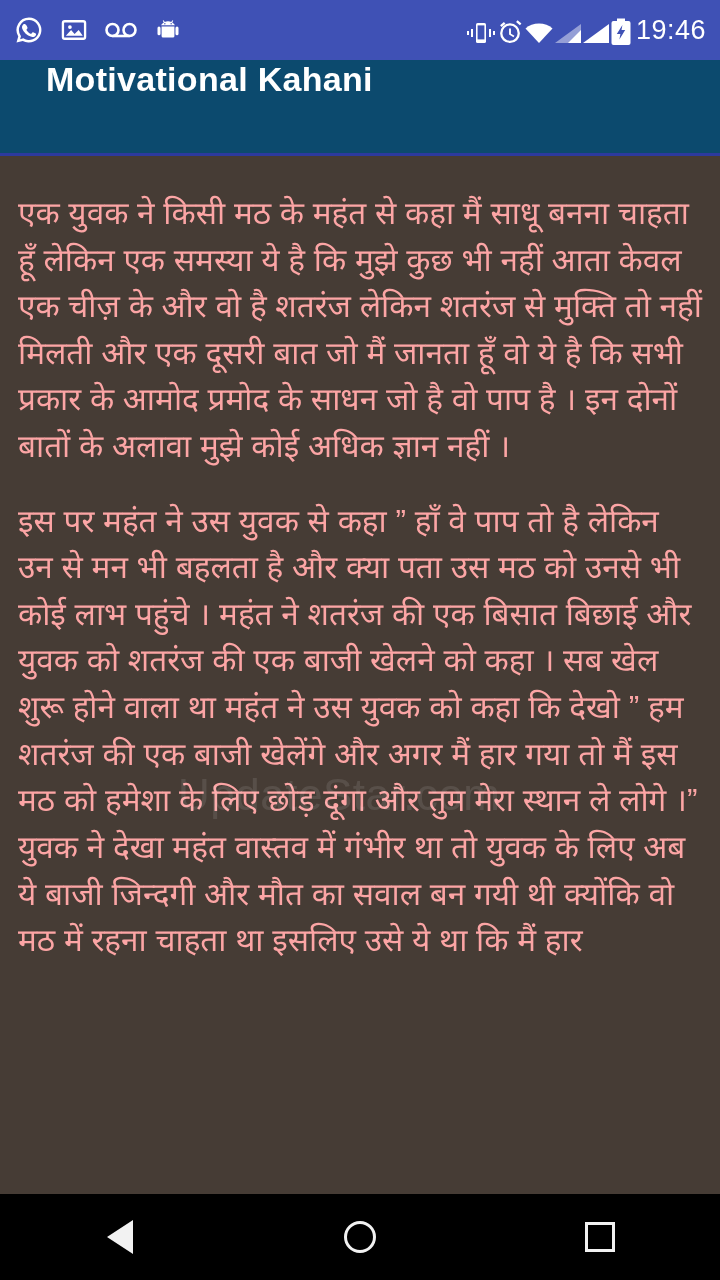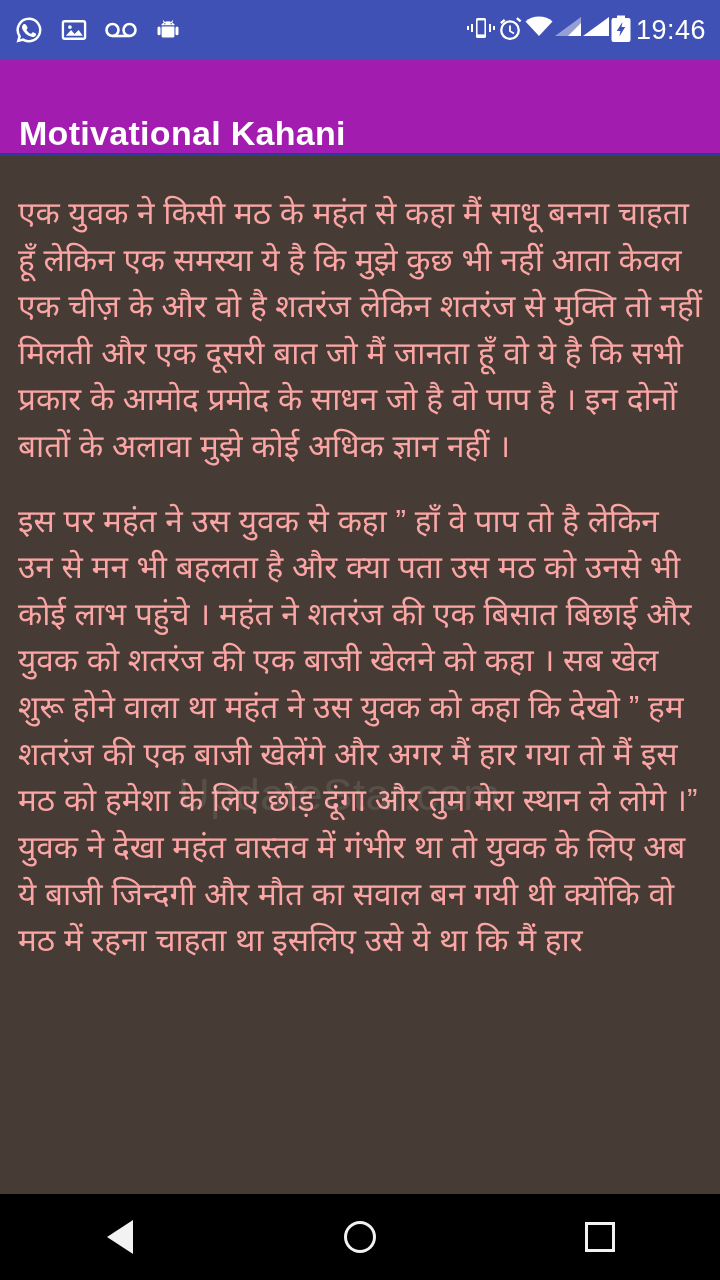--- a/index.html
+++ b/index.html
@@ -29,37 +29,37 @@
     flex: 0 0 60px;
   }
   .status-left {
     display: flex;
     align-items: center;
     gap: 16px;
   }
   .status-right {
     margin-left: auto;
     display: flex;
-    align-items: flex-start;
+    align-items: flex-end;
   }
   .sicon { display: inline-flex; align-items: center; justify-content: center; }
   .clock-text {
     font-size: 27px;
     font-family: "Liberation Sans", sans-serif;
     letter-spacing: 0.5px;
     margin-left: 4px;
   }
 
   
   .appbar {
     height: 96px;
-    background: #a21caf;
-    display: flex;
-    align-items: flex-end;
-    padding: 0 19px;
+    background: #0c4a6e;
+    display: flex;
+    align-items: flex-start;
+    padding: 0 46px;
     flex: 0 0 96px;
     border-bottom: 3px solid #2c3a9e;
   }
   .appbar-title {
     color: #ffffff;
     font-size: 34px;
     font-family: "Liberation Sans", sans-serif;
     font-weight: bold;
     letter-spacing: 0.3px;
   }

